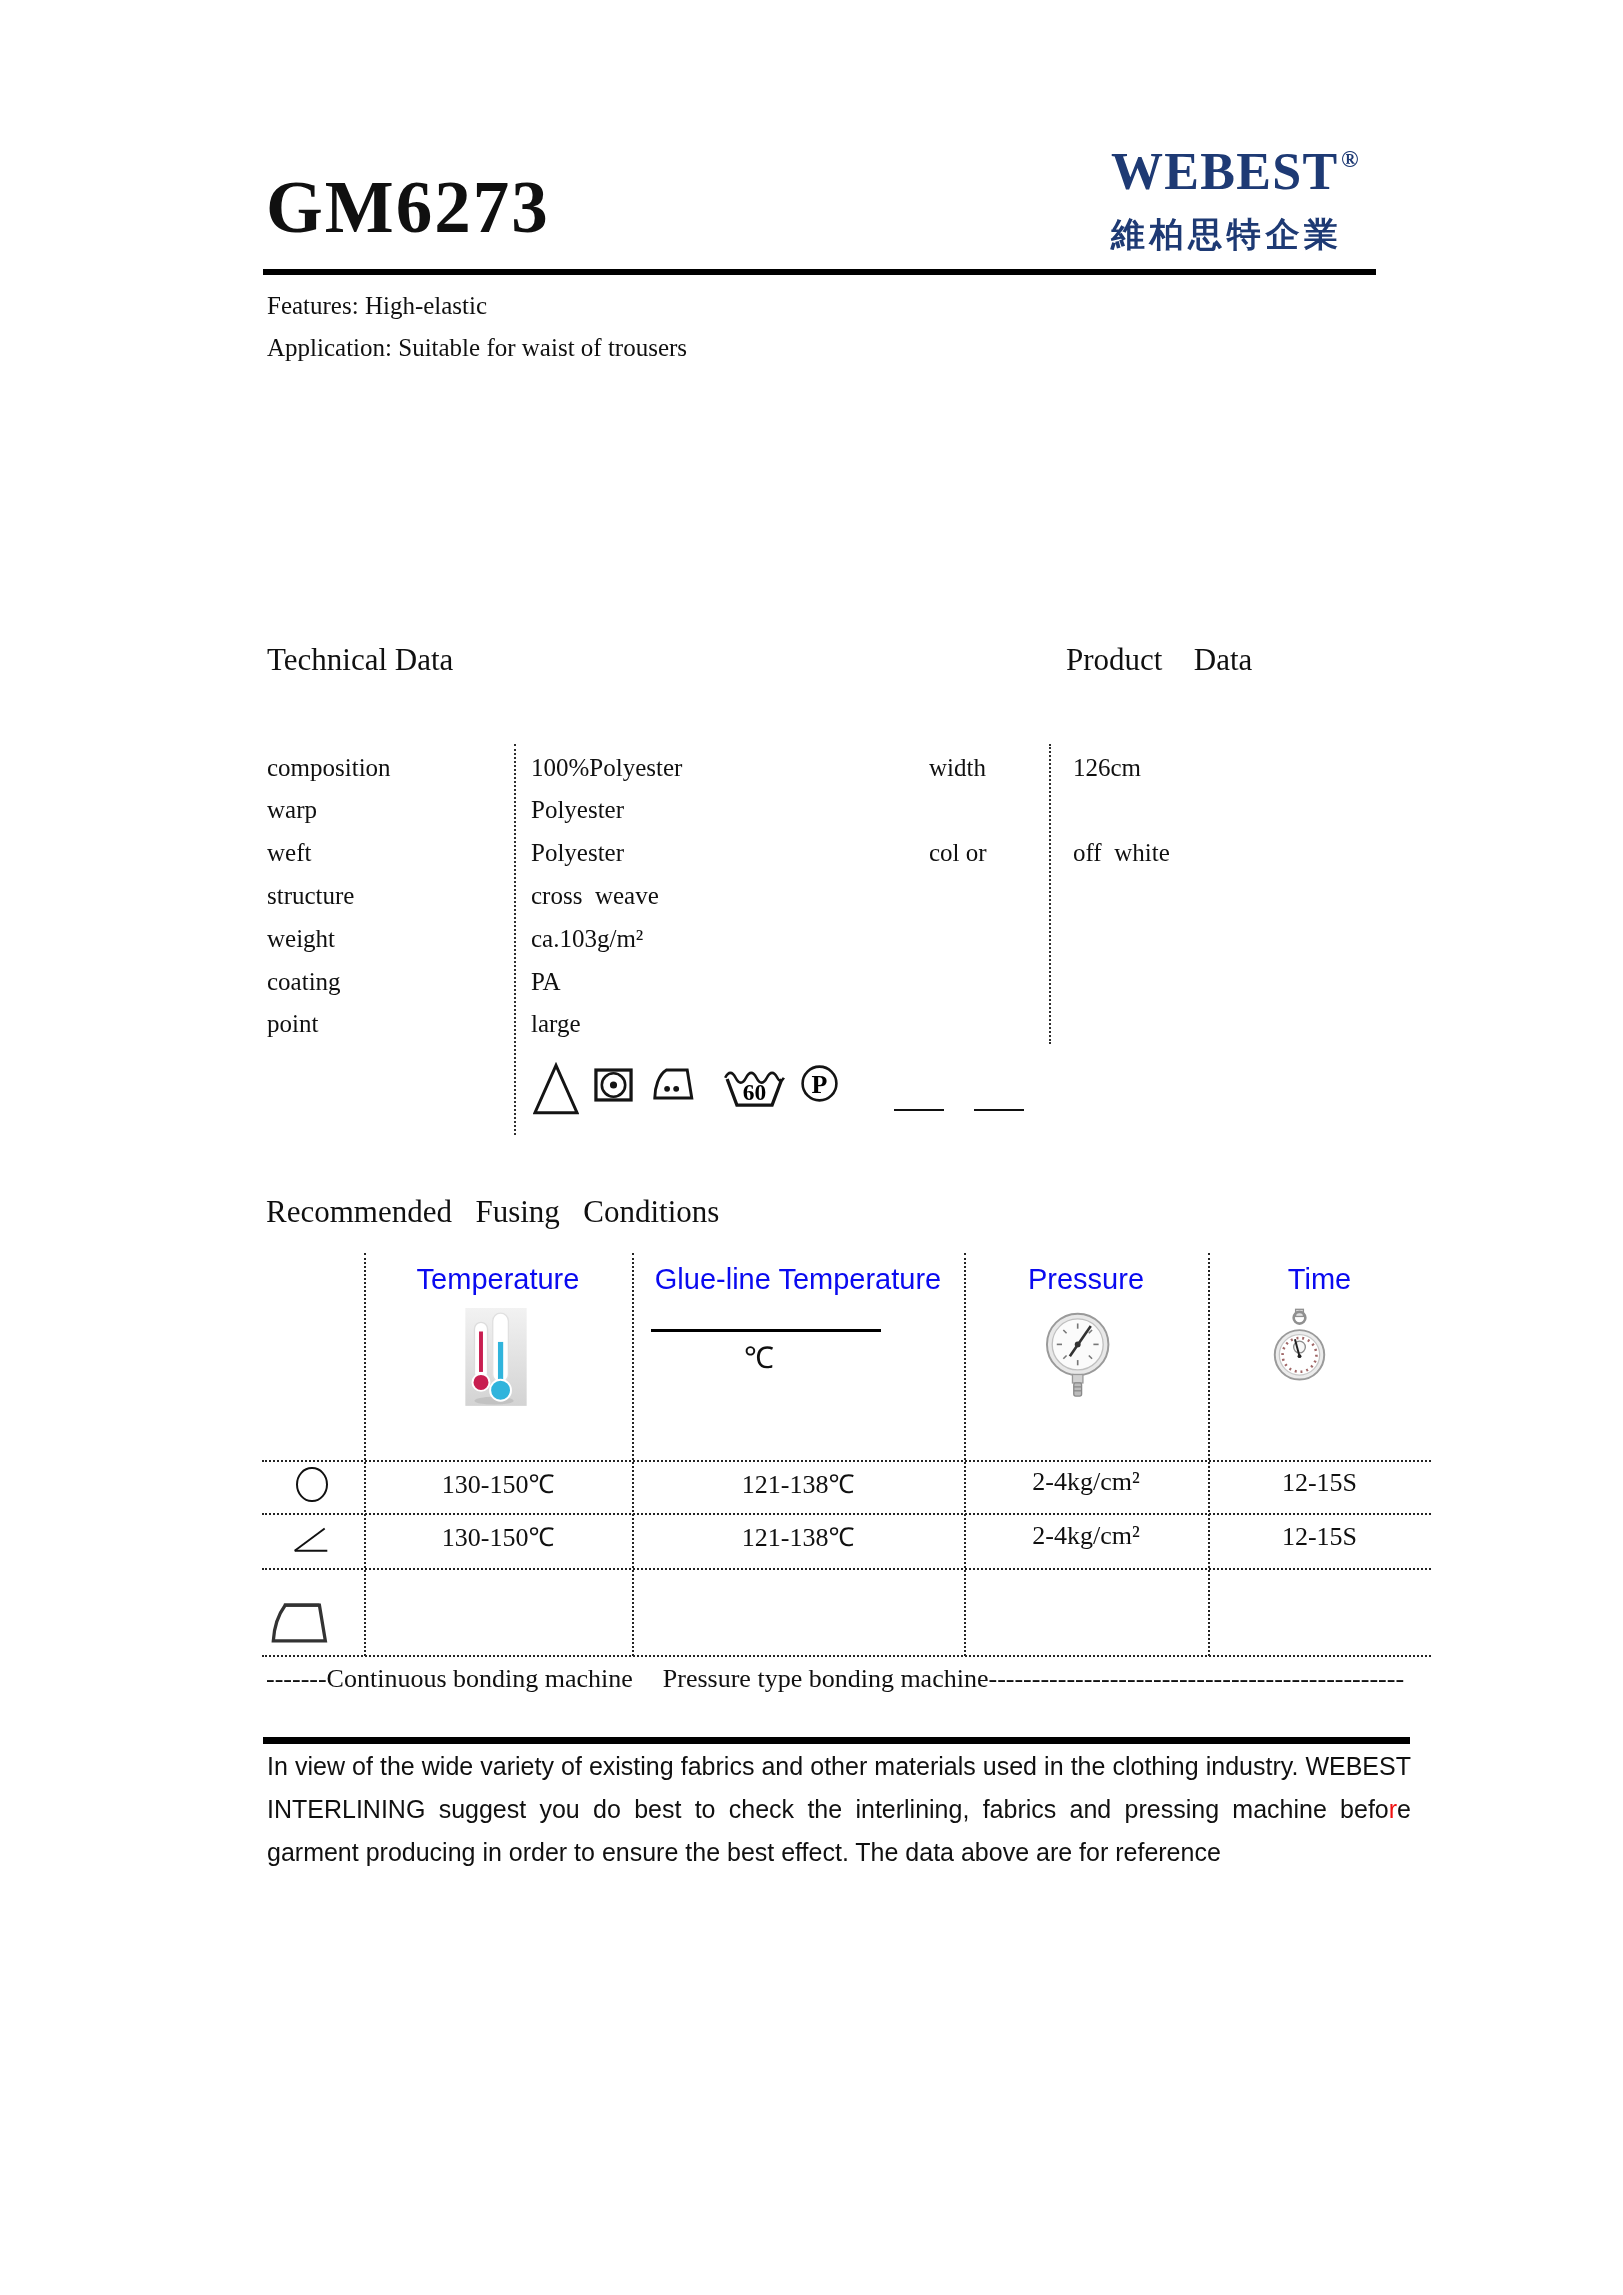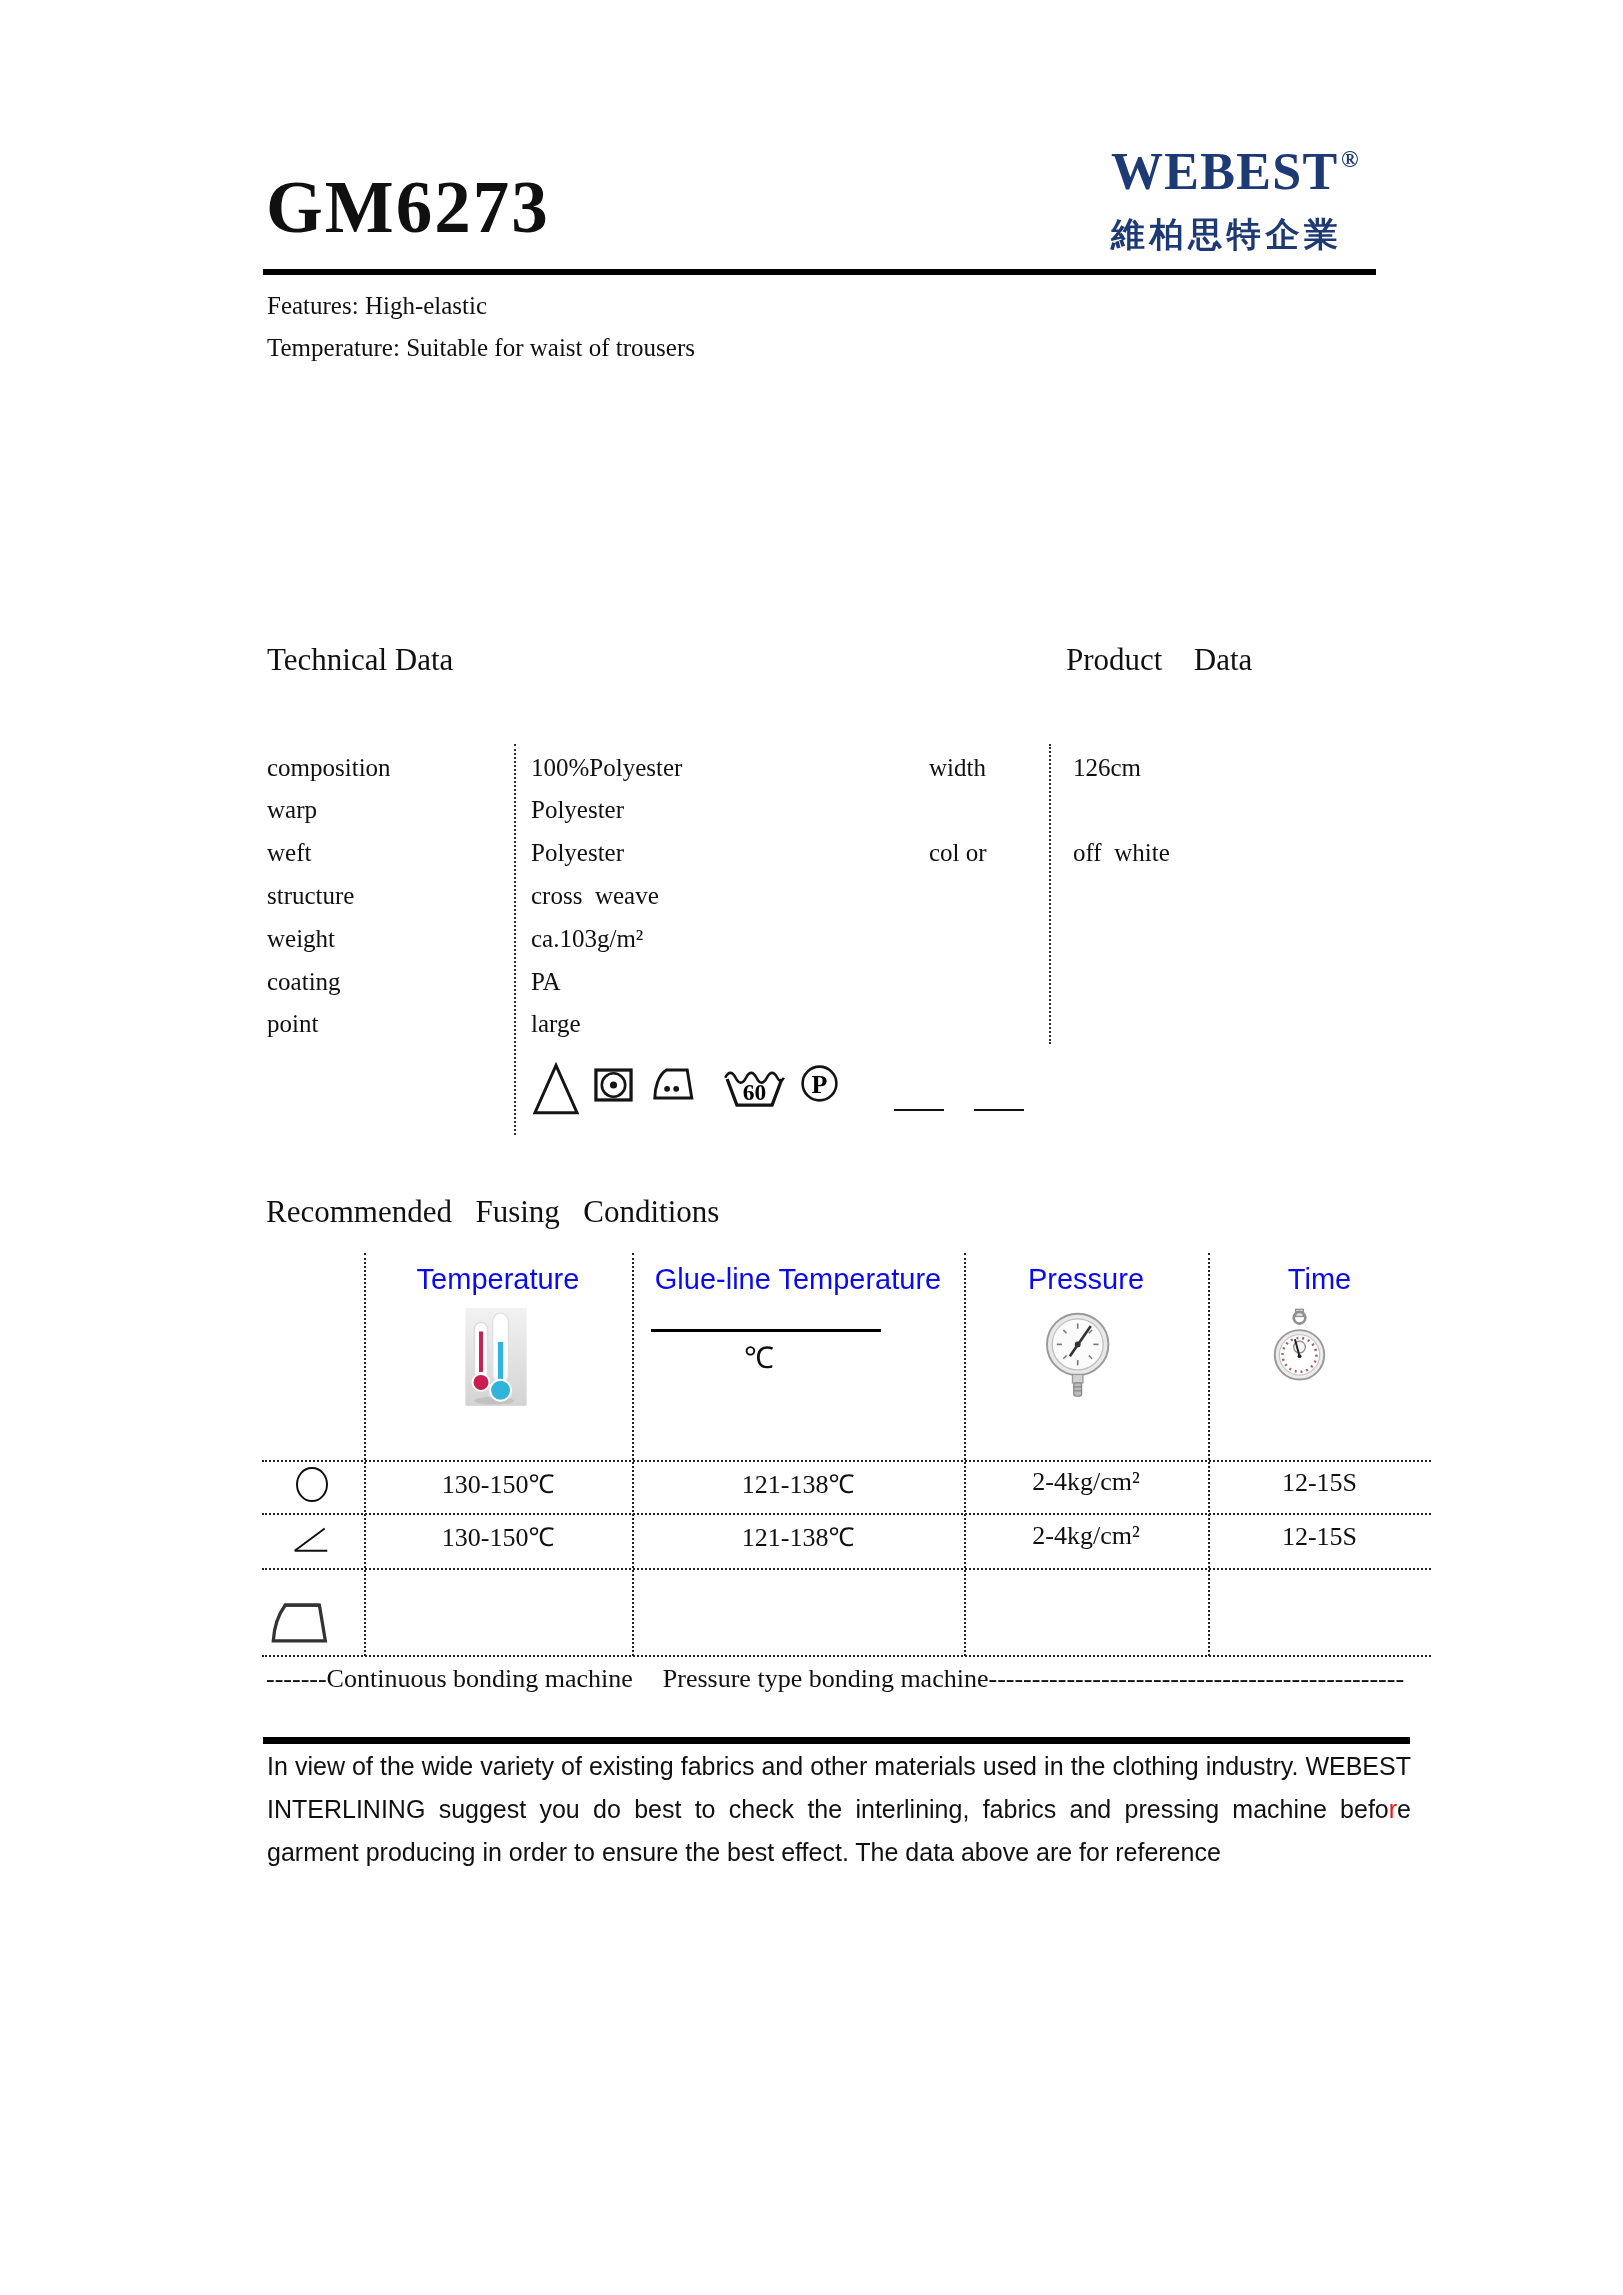--- a/index.html
+++ b/index.html
@@ -56,21 +56,21 @@
   <div id="product-code" class="abs">GM6273</div>
 
   <div id="logo" class="abs">
     <div id="brand-line"><span>WEBEST</span><span id="brand-reg">®</span></div>
     <div id="brand-cn">維柏思特企業</div>
   </div>
 
   <div id="rule1" class="abs rule"></div>
 
   <div id="features" class="abs">Features: High-elastic</div>
-  <div id="application" class="abs">Temperature: Suitable for waist of trousers</div>
+  <div id="application" class="abs">Application: Suitable for waist of trousers</div>
 
   <div id="tech-title" class="abs sec-title serif">Technical Data</div>
   <div id="product-title" class="abs sec-title serif">Product Data</div>
 
   <div class="abs dotline-v" id="vdot1"></div>
   <div class="abs dotline-v" id="vdot2"></div>
 
   <div class="abs tlabel" style="left:267px;top:753px">composition</div>
   <div class="abs tvalue" style="left:531px;top:753px">100%Polyester</div>
   <div class="abs tlabel" style="left:267px;top:795px">warp</div>

